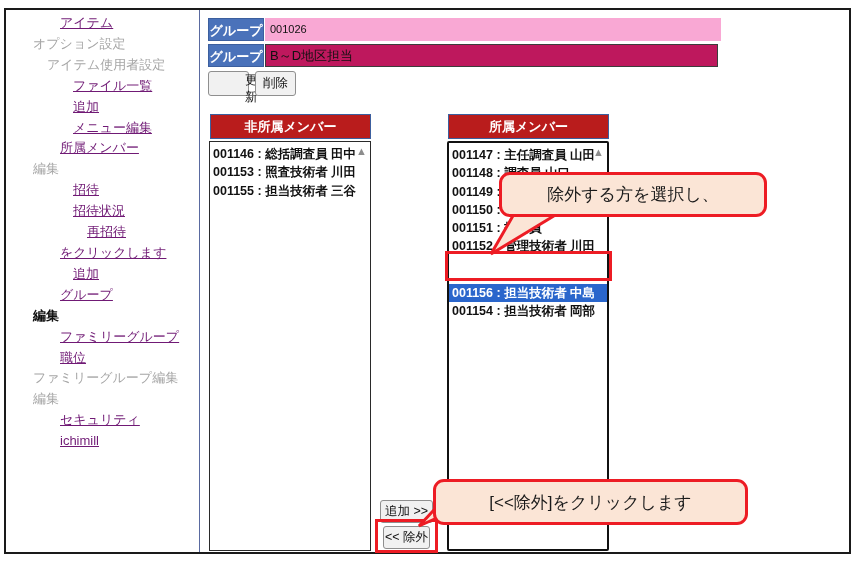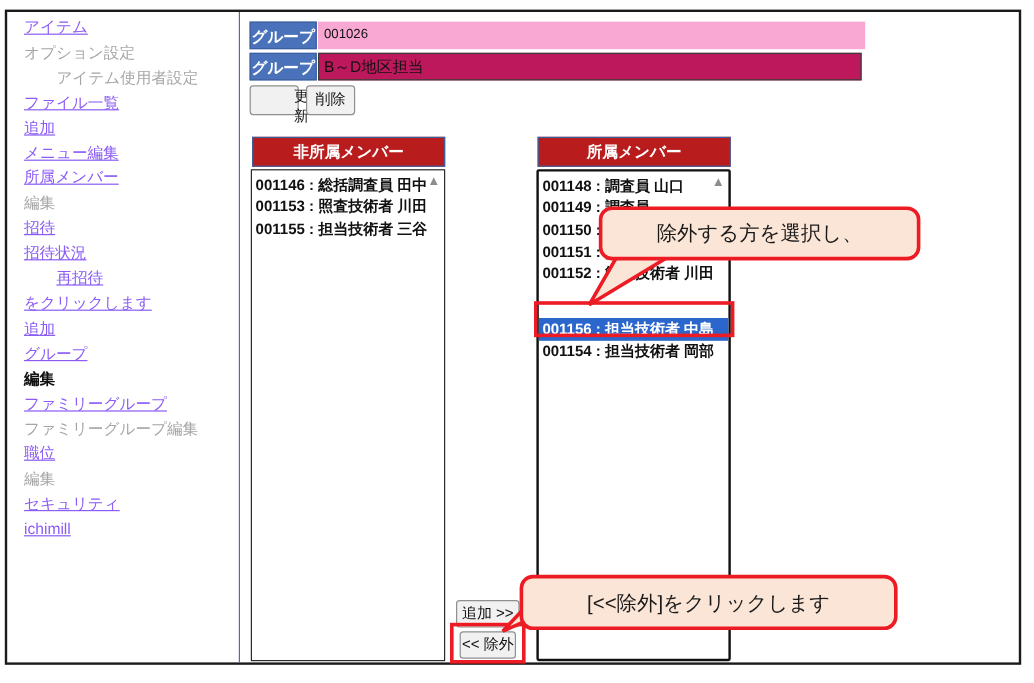--- a/index.html
+++ b/index.html
@@ -4,23 +4,23 @@
 <style>
   html,body{margin:0;padding:0;background:#ffffff;width:862px;height:569px;overflow:hidden;
     font-family:"Liberation Sans","DejaVu Sans",sans-serif;}
   .frame{position:absolute;left:4px;top:8px;width:847px;height:546px;border:2px solid #1a1a1a;
     background:#ffffff;box-sizing:border-box;}
   
   .sidebar{position:absolute;left:0;top:0;bottom:0;width:194px;border-right:1px solid #5a6aa0;
     padding-top:3px;box-sizing:border-box;overflow:hidden;}
   .nav-item{line-height:20.9px;font-size:13px;white-space:nowrap;}
   .nav-item.indent1{padding-left:14px;}
-  .nav-item.indent2{padding-left:14px;}
+  .nav-item.indent2{padding-left:27px;}
   .nav-item.indent3{padding-left:41px;}
-  .nav-item.link span{color:#8b5cf6;text-decoration:underline;cursor:pointer;}
+  .nav-item.link span{color:#701a75;text-decoration:underline;cursor:pointer;margin-left:40px;}
   .nav-item.disabled span{color:#a6a6a6;}
   .nav-item.current span{color:#111;font-weight:bold;}
   
   .main{position:absolute;left:195px;top:0;right:0;bottom:0;}
   .blue-label{position:absolute;background:#4a72ba;color:#fff;font-weight:bold;font-size:13px;
     text-align:center;line-height:23px;border:1px solid #3c5f9e;box-sizing:border-box;}
   .id-value{position:absolute;left:64px;top:8px;width:456px;height:23px;background:#f9a8d4;
     font-size:11px;line-height:23px;padding-left:5px;box-sizing:border-box;color:#111;}
   .name-input{position:absolute;left:64px;top:34px;width:453px;height:23px;background:#be185d;
     border:1px solid #3c3c3c;font-size:13px;padding:0 4px;box-sizing:border-box;color:#111;
@@ -62,22 +62,22 @@
       <div class="nav-item indent1 link"><span>所属メンバー</span></div>
       <div class="nav-item indent2 disabled"><span>編集</span></div>
       <div class="nav-item indent2 link"><span>招待</span></div>
       <div class="nav-item indent2 link"><span>招待状況</span></div>
       <div class="nav-item indent3 link"><span>再招待</span></div>
       <div class="nav-item indent1 link"><span>をクリックします</span></div>
       <div class="nav-item indent2 link"><span>追加</span></div>
       <div class="nav-item indent1 link"><span>グループ</span></div>
       <div class="nav-item indent2 current"><span>編集</span></div>
       <div class="nav-item indent1 link"><span>ファミリーグループ</span></div>
+      <div class="nav-item indent1 link"><span>職位</span></div>
       <div class="nav-item indent2 disabled"><span>ファミリーグループ編集</span></div>
-      <div class="nav-item indent1 link"><span>職位</span></div>
       <div class="nav-item indent2 disabled"><span>編集</span></div>
       <div class="nav-item indent1 link"><span>セキュリティ</span></div>
       <div class="nav-item indent1 link"><span>ichimill</span></div>
     </div>
 
   <div class="main">
 
     <div class="blue-label" style="left:7px;top:8px;width:56px;height:23px;">グループID</div>
     <div class="id-value">001026</div>
 
@@ -91,20 +91,21 @@
     <div class="list-header" style="left:247px;">所属メンバー</div>
 
     <div class="listbox left">
       <span class="scroll-up">▲</span>
     <div class="list-item">001146 : 総括調査員 田中</div>
         <div class="list-item">001153 : 照査技術者 川田</div>
         <div class="list-item">001155 : 担当技術者 三谷</div>
       </div>
     <div class="listbox right">
       <span class="scroll-up">▲</span>
+    <div class="list-item">001147 : 主任調査員 山田</div>
         <div class="list-item">001148 : 調査員 山口</div>
         <div class="list-item">001149 : 調査員</div>
         <div class="list-item">001150 : 担当</div>
         <div class="list-item">001151 : 技術員</div>
         <div class="list-item">001152 : 管理技術者 川田</div>
         <div class="list-item selected">001156 : 担当技術者 中島</div>
         <div class="list-item">001154 : 担当技術者 岡部</div>
       </div>
 
     <button class="btn" style="left:179px;top:480px;width:53px;height:23px;margin-top:10px;">追加 &gt;&gt;</button>

